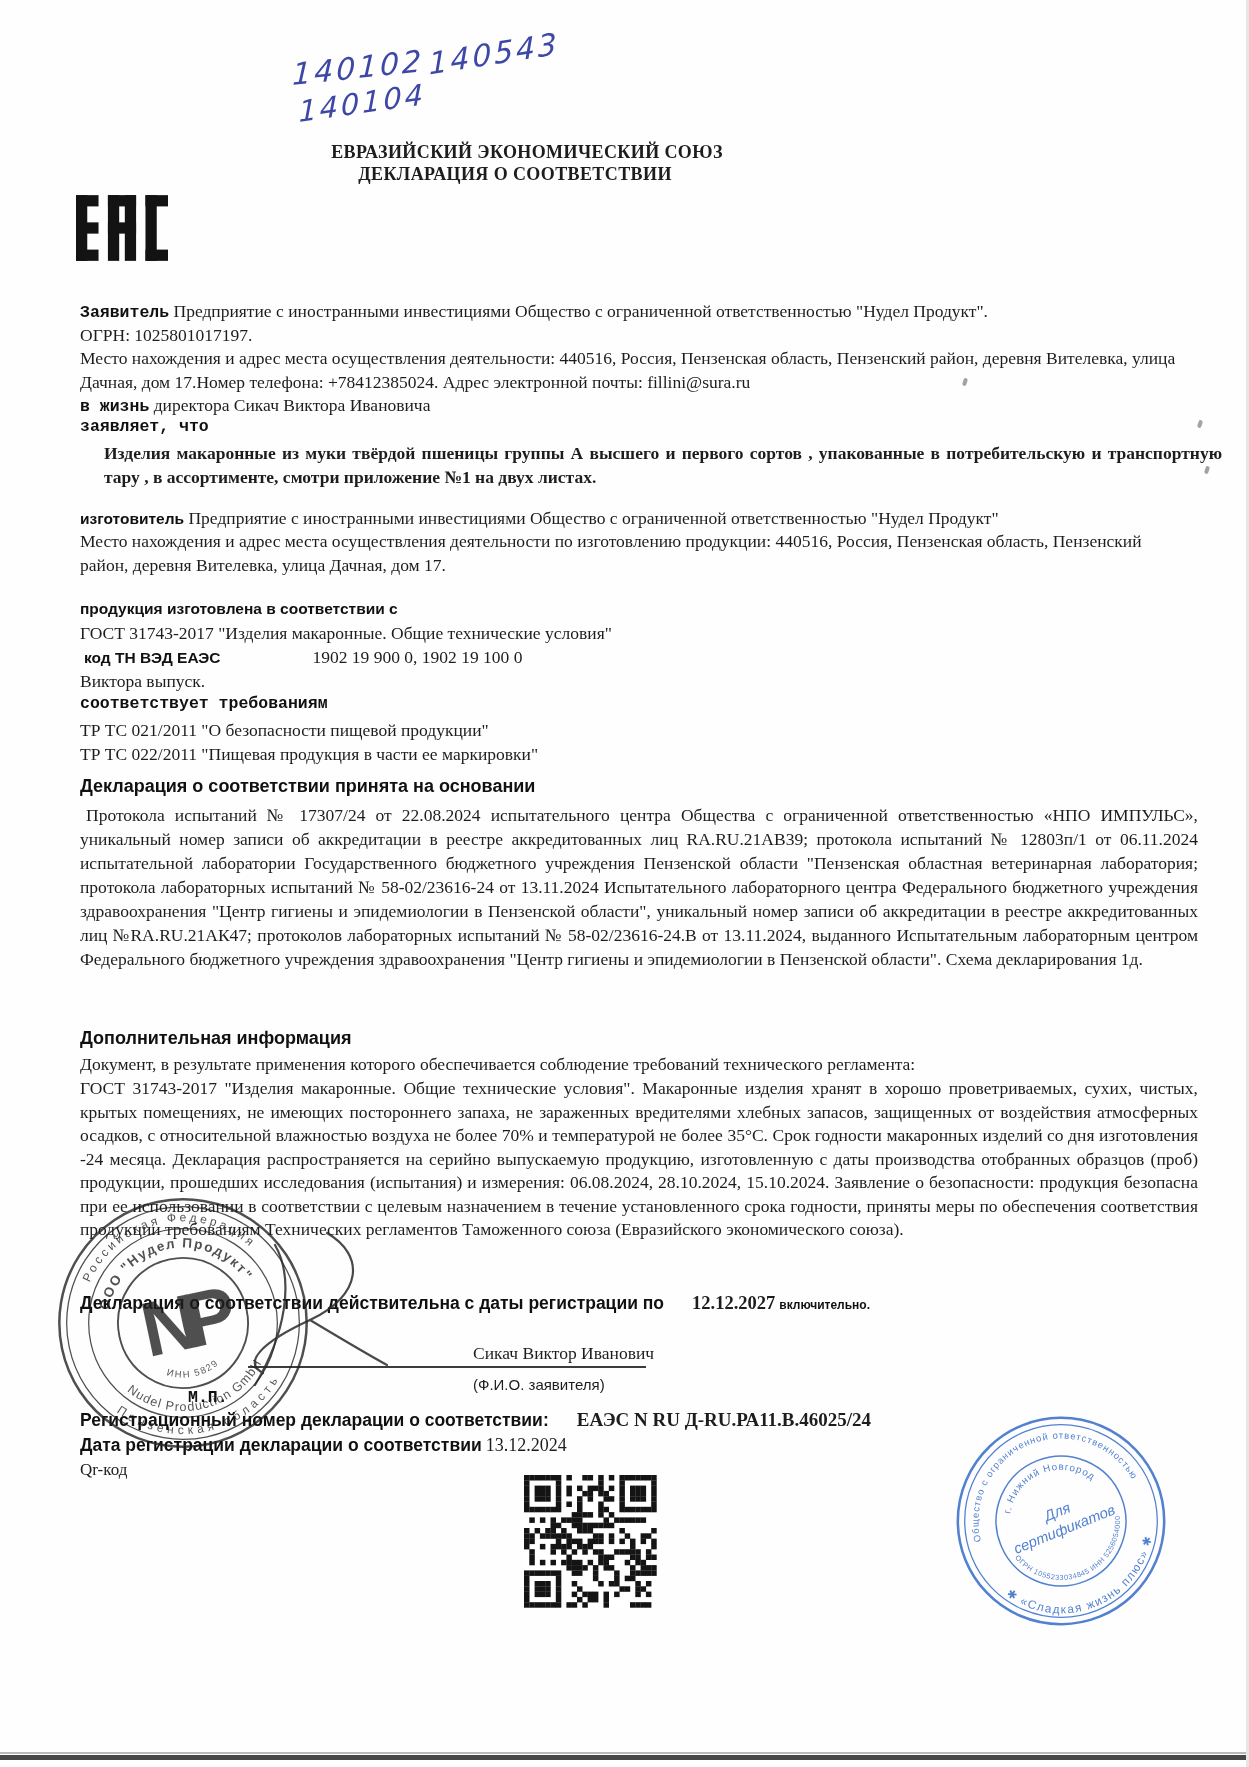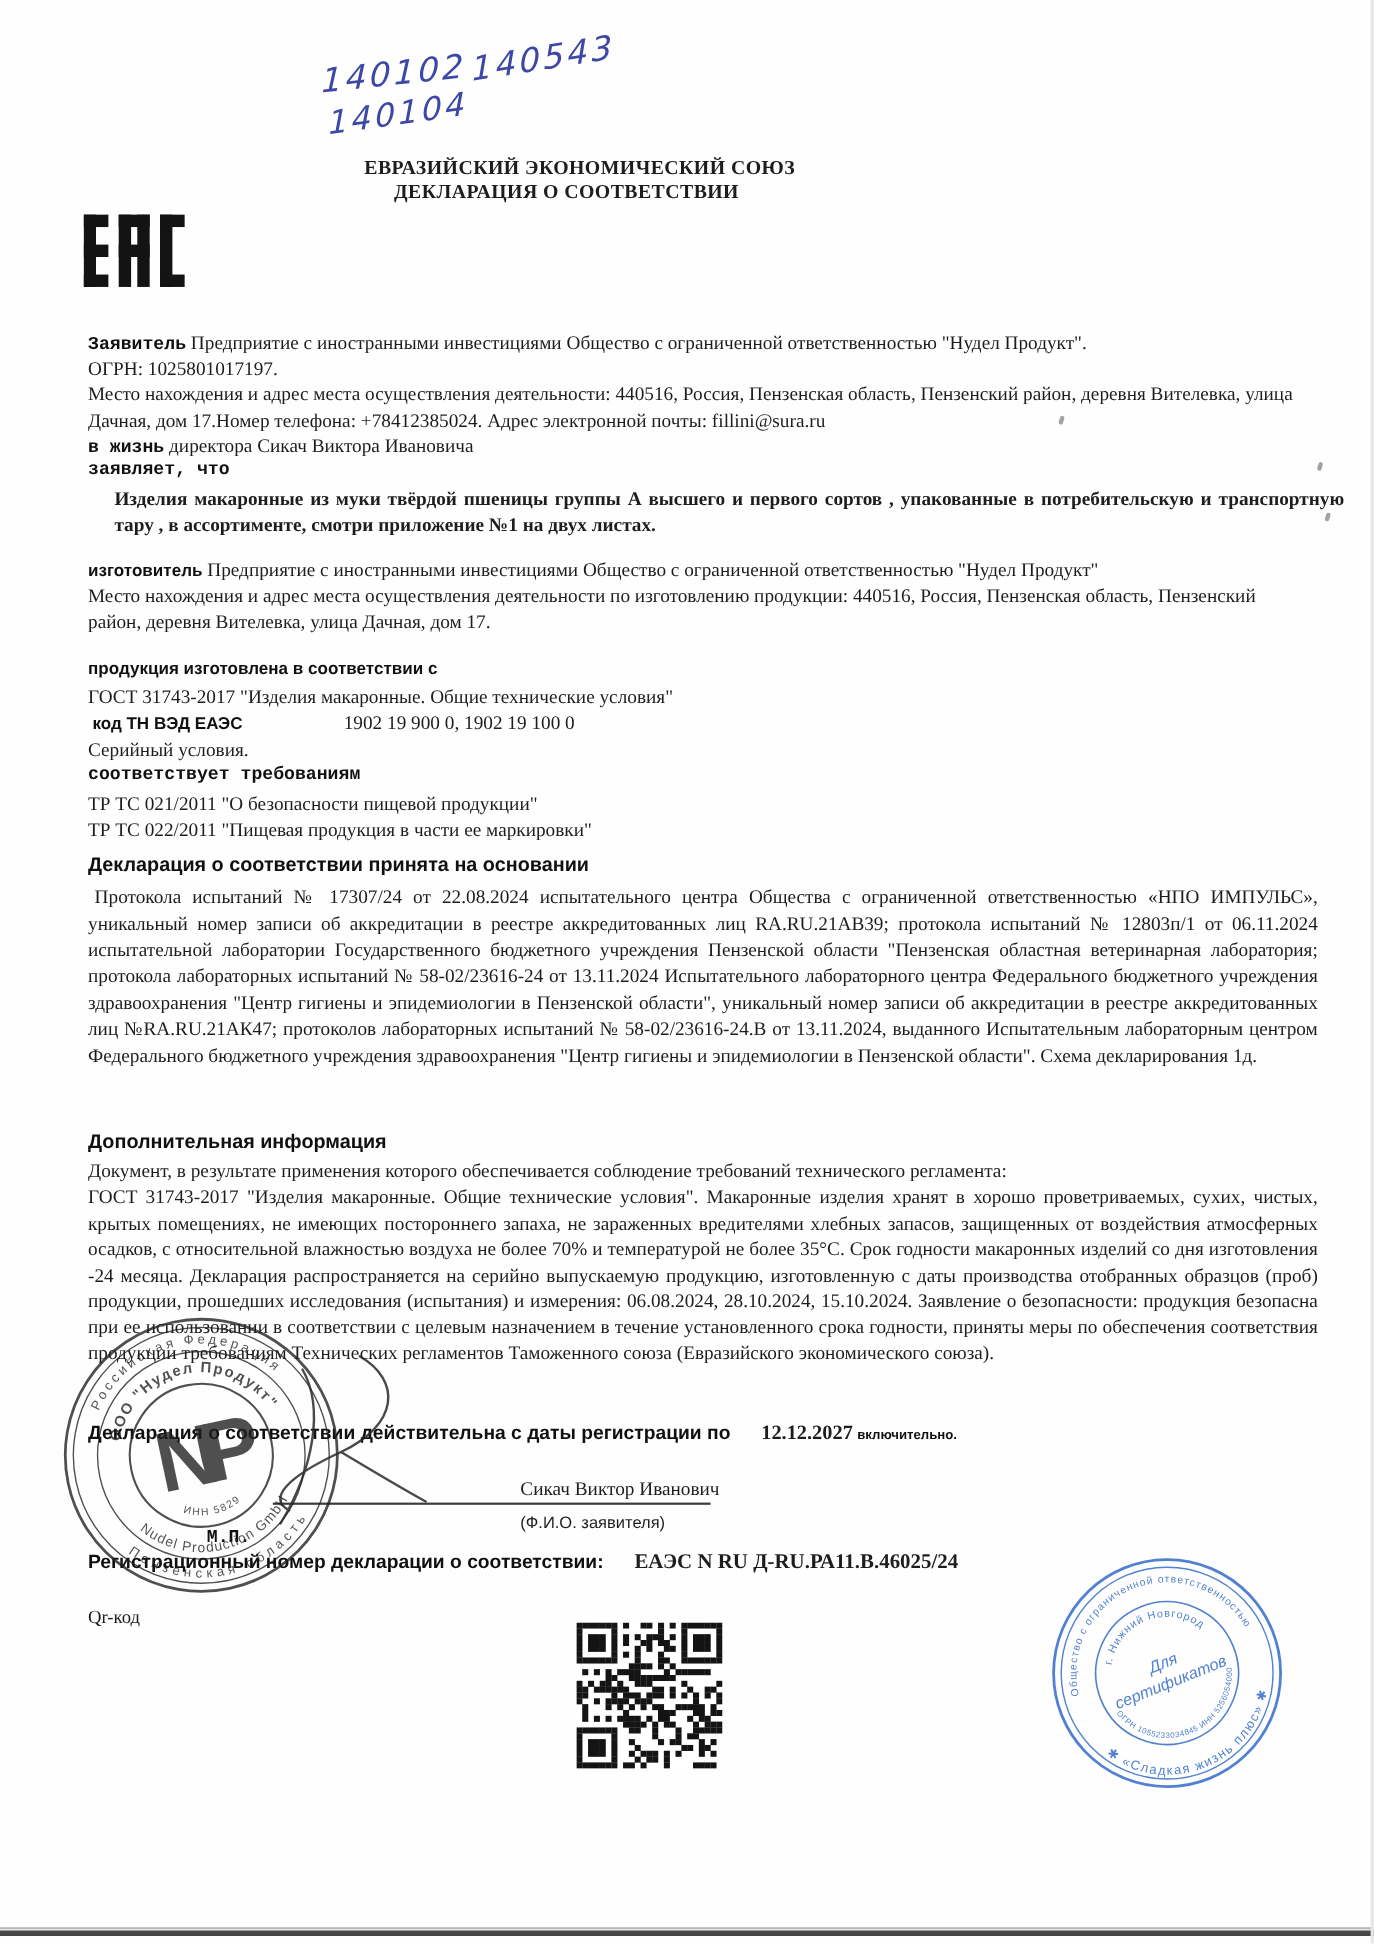--- a/index.html
+++ b/index.html
@@ -69,21 +69,21 @@
     <span>Предприятие с иностранными инвестициями Общество с ограниченной ответственностью "Нудел Продукт"</span>
   </div>
   <div class="abs ser" style="left:80px;top:530px;width:1112px;">Место нахождения и адрес места осуществления деятельности по изготовлению продукции: 440516, Россия, Пензенская область, Пензенский район, деревня Вителевка, улица Дачная, дом 17.</div>
 
   <div class="abs sansb lab-sm" style="left:80px;top:600px;">продукция изготовлена в соответствии с</div>
   <div class="abs ser line" style="left:80px;top:622px;">ГОСТ 31743-2017 "Изделия макаронные. Общие технические условия"</div>
   <div class="abs line" style="left:84px;top:646px;">
     <span class="sansb lab-sm">код ТН ВЭД ЕАЭС</span>
     <span class="ser" style="margin-left:88px;margin-top:40px;">1902 19 900 0, 1902 19 100 0</span>
   </div>
-  <div class="abs ser line" style="left:80px;top:670px;">Серийный условия.</div>
+  <div class="abs ser line" style="left:80px;top:670px;">Виктора выпуск.</div>
   <div class="abs sansb lab" style="left:80px;top:694px;">соответствует требованиям</div>
   <div class="abs ser line" style="left:80px;top:719px;">ТР ТС 021/2011 "О безопасности пищевой продукции"</div>
   <div class="abs ser line" style="left:80px;top:743px;">ТР ТС 022/2011 "Пищевая продукция в части ее маркировки"</div>
 
   <div class="abs sansb" style="left:80px;top:776px;font-size:18px;">Декларация о соответствии принята на основании</div>
   <div class="abs ser just" style="left:80px;top:803px;width:1118px;line-height:24px;text-indent:6px;">Протокола испытаний № 17307/24 от 22.08.2024 испытательного центра  Общества с ограниченной ответственностью «НПО ИМПУЛЬС», уникальный номер записи об аккредитации в реестре аккредитованных лиц RA.RU.21АВ39; протокола испытаний № 12803п/1 от 06.11.2024  испытательной лаборатории  Государственного бюджетного учреждения Пензенской области "Пензенская областная ветеринарная лаборатория; протокола лабораторных испытаний № 58-02/23616-24 от 13.11.2024  Испытательного лабораторного центра Федерального бюджетного учреждения  здравоохранения "Центр гигиены и эпидемиологии в Пензенской области", уникальный номер записи об аккредитации в реестре  аккредитованных лиц №RA.RU.21АК47; протоколов лабораторных испытаний № 58-02/23616-24.В от 13.11.2024, выданного Испытательным лабораторным центром Федерального бюджетного учреждения  здравоохранения "Центр гигиены и эпидемиологии в Пензенской области". Схема декларирования 1д.</div>
 
   <div class="abs sansb" style="left:80px;top:1028px;font-size:18px;">Дополнительная информация</div>
   <div class="abs ser line" style="left:80px;top:1053px;">Документ, в результате применения которого обеспечивается соблюдение требований технического регламента:</div>
   <div class="abs ser just" style="left:80px;top:1077px;width:1118px;line-height:23.5px;">ГОСТ 31743-2017 "Изделия макаронные. Общие технические условия". Макаронные изделия хранят в хорошо проветриваемых, сухих, чистых, крытых помещениях, не имеющих постороннего запаха, не зараженных вредителями хлебных запасов, защищенных от воздействия атмосферных осадков, с относительной влажностью воздуха не более 70% и температурой не более 35°С. Срок годности макаронных изделий со дня изготовления -24 месяца. Декларация  распространяется на серийно выпускаемую продукцию, изготовленную с даты   производства отобранных образцов (проб) продукции, прошедших исследования (испытания) и измерения: 06.08.2024, 28.10.2024,  15.10.2024. Заявление о безопасности: продукция безопасна при ее использовании в соответствии с целевым назначением в течение установленного срока годности, приняты меры по обеспечения соответствия продукции требованиям Технических регламентов Таможенного союза (Евразийского экономического союза).</div>
@@ -95,20 +95,24 @@
   </div>
 
   <div class="abs ser line" style="left:473px;top:1342px;">Сикач Виктор Иванович</div>
   <div class="abs sigline" style="left:248px;top:1366px;width:398px;"></div>
   <div class="abs line" style="left:473px;top:1376px;font-family:'Liberation Sans','DejaVu Sans',sans-serif;font-size:15px;color:#1d1d1d;">(Ф.И.О. заявителя)</div>
   <div class="abs sansb lab" style="left:188px;top:1388px;">М.П.</div>
 
   <div class="abs line" style="left:80px;top:1408px;">
     <span class="sansb" style="font-size:17.5px;">Регистрационный номер декларации о соответствии:</span>
     <span class="ser serb" style="font-size:19px;">ЕАЭС N RU Д-RU.РА11.В.46025/24</span>
+  </div>
+  <div class="abs line" style="left:80px;top:1434px;">
+    <span class="sansb" style="font-size:17.5px;">Дата регистрации декларации о соответствии</span>
+    <span class="ser" style="font-size:18px;">13.12.2024</span>
   </div>
   <div class="abs ser line" style="left:80px;top:1458px;font-size:17px;">Qr-код</div>
 
   <svg class="abs" style="left:524px;top:1475px;" width="133" height="133" viewBox="0 0 133 133">
     <rect x="0" y="0" width="133" height="133" fill="#ffffff"></rect>
     <g fill="#141414">
         <rect x="0.0" y="0.0" width="5.5" height="5.5"></rect>
         <rect x="5.3" y="0.0" width="5.5" height="5.5"></rect>
         <rect x="10.6" y="0.0" width="5.5" height="5.5"></rect>
         <rect x="15.9" y="0.0" width="5.5" height="5.5"></rect>

